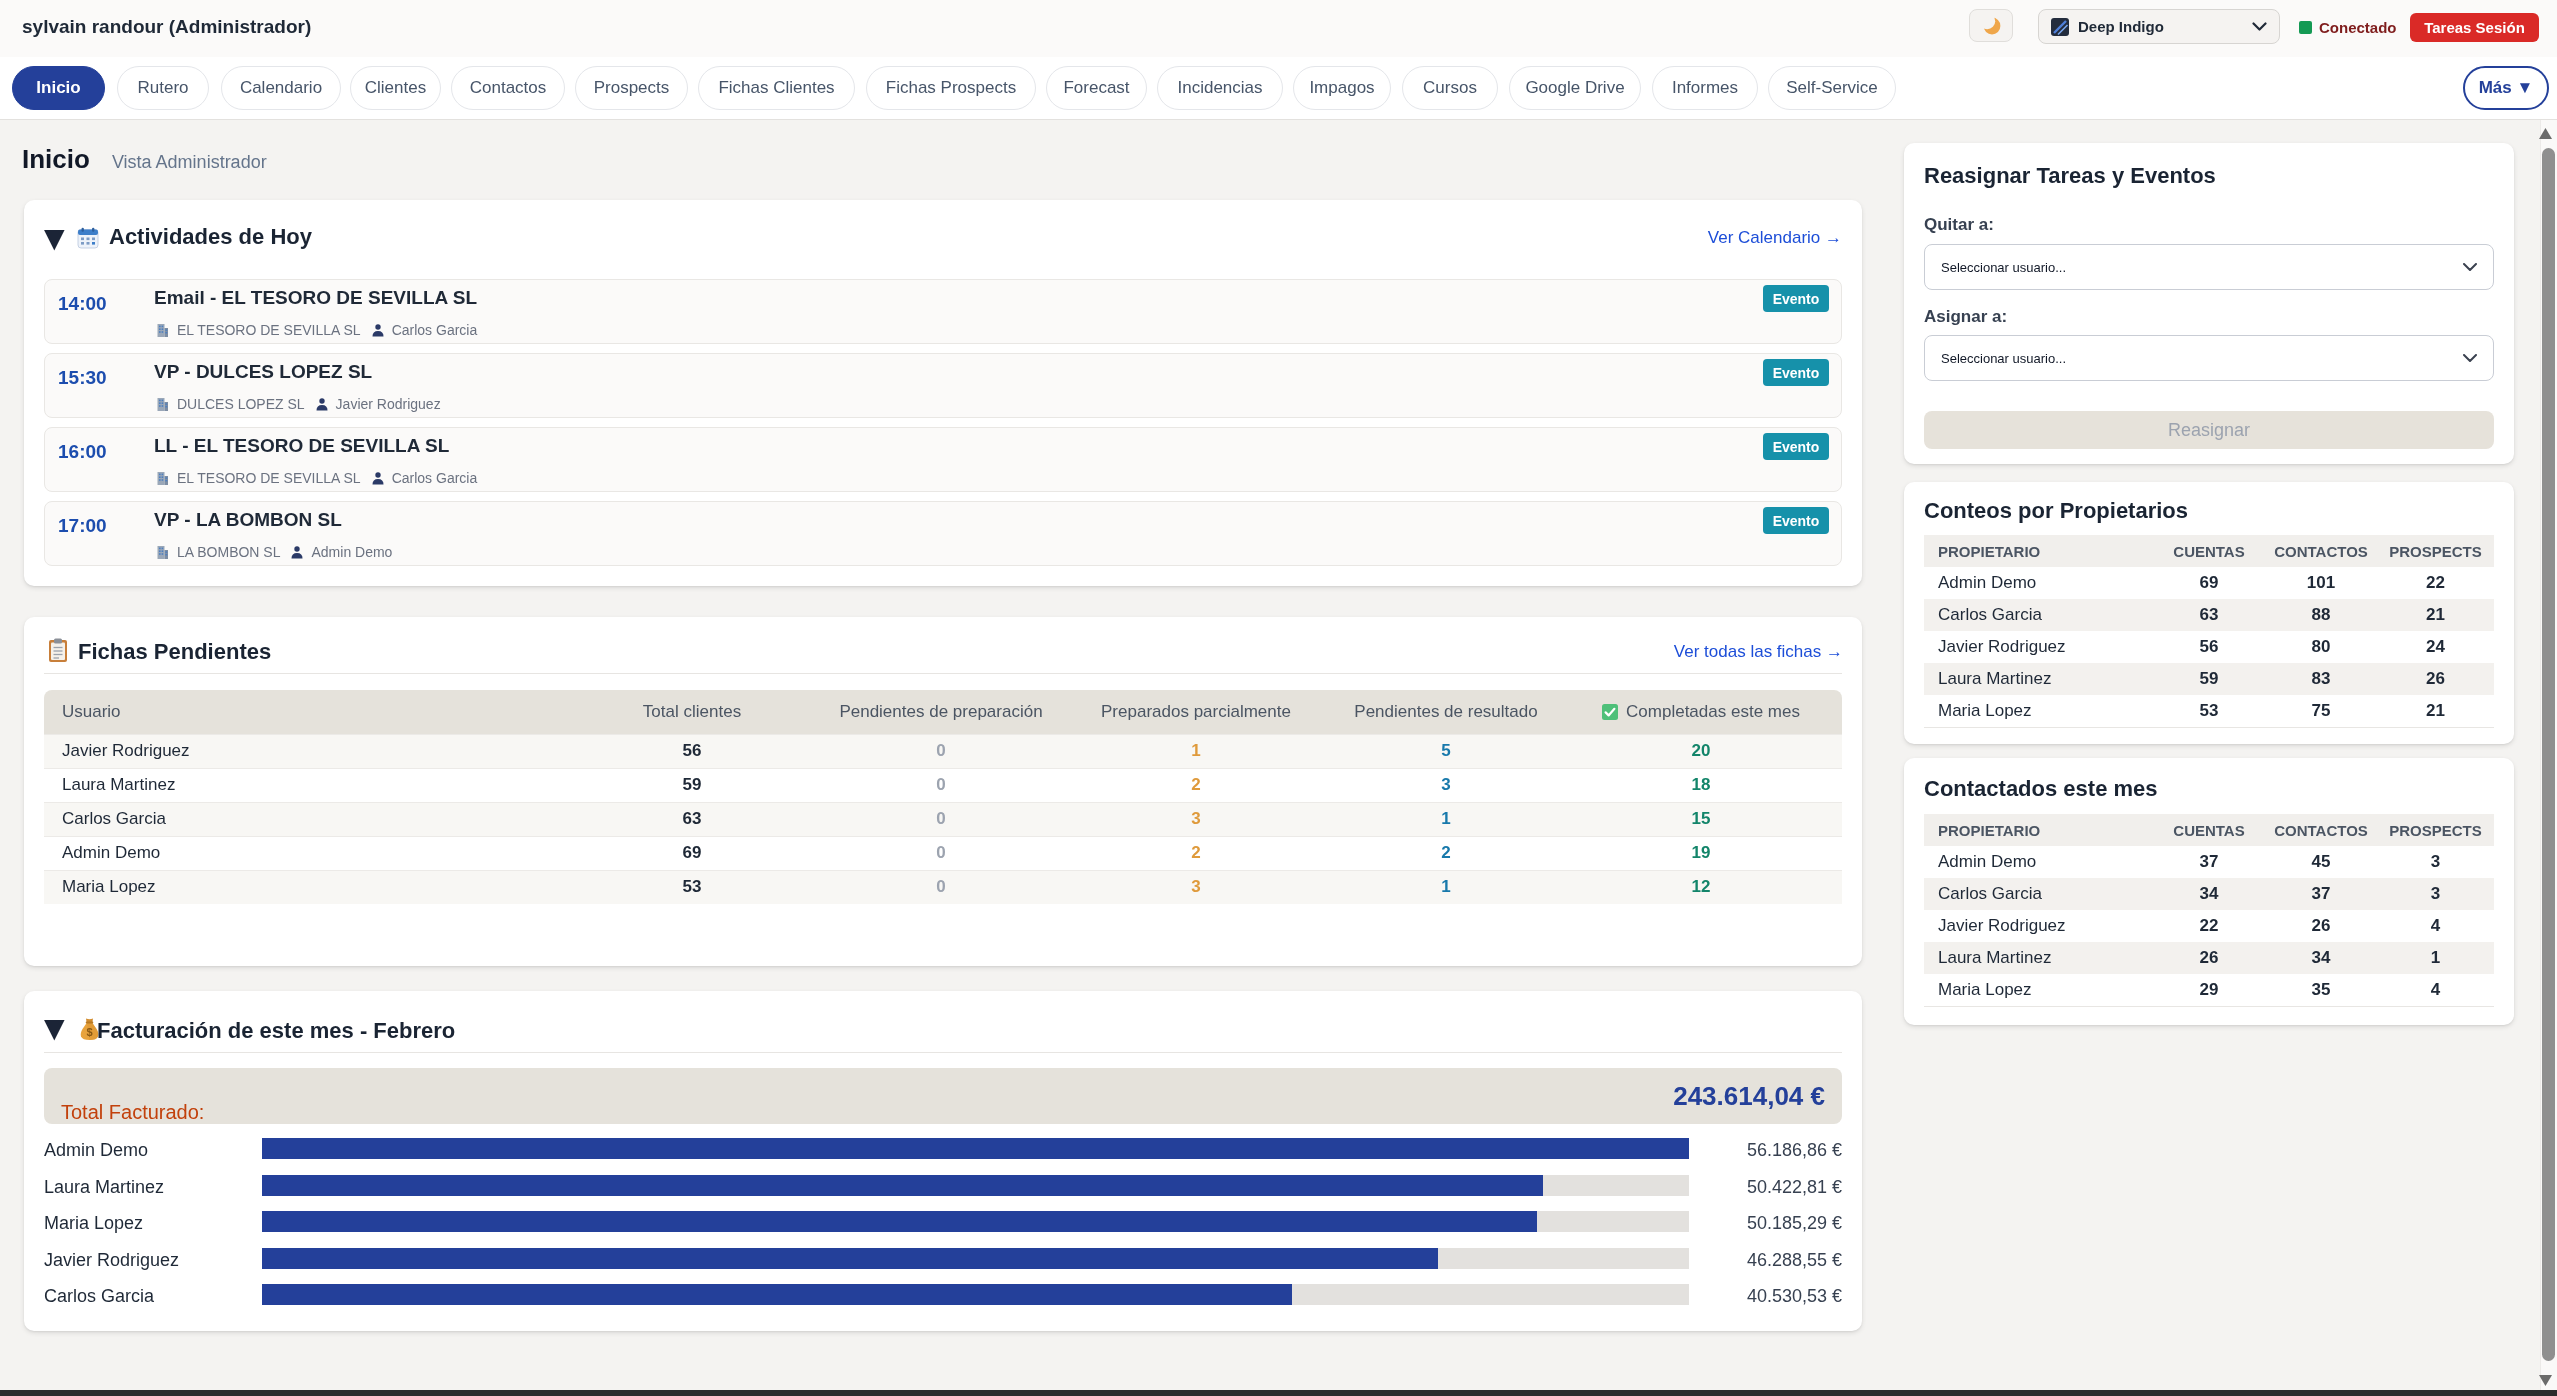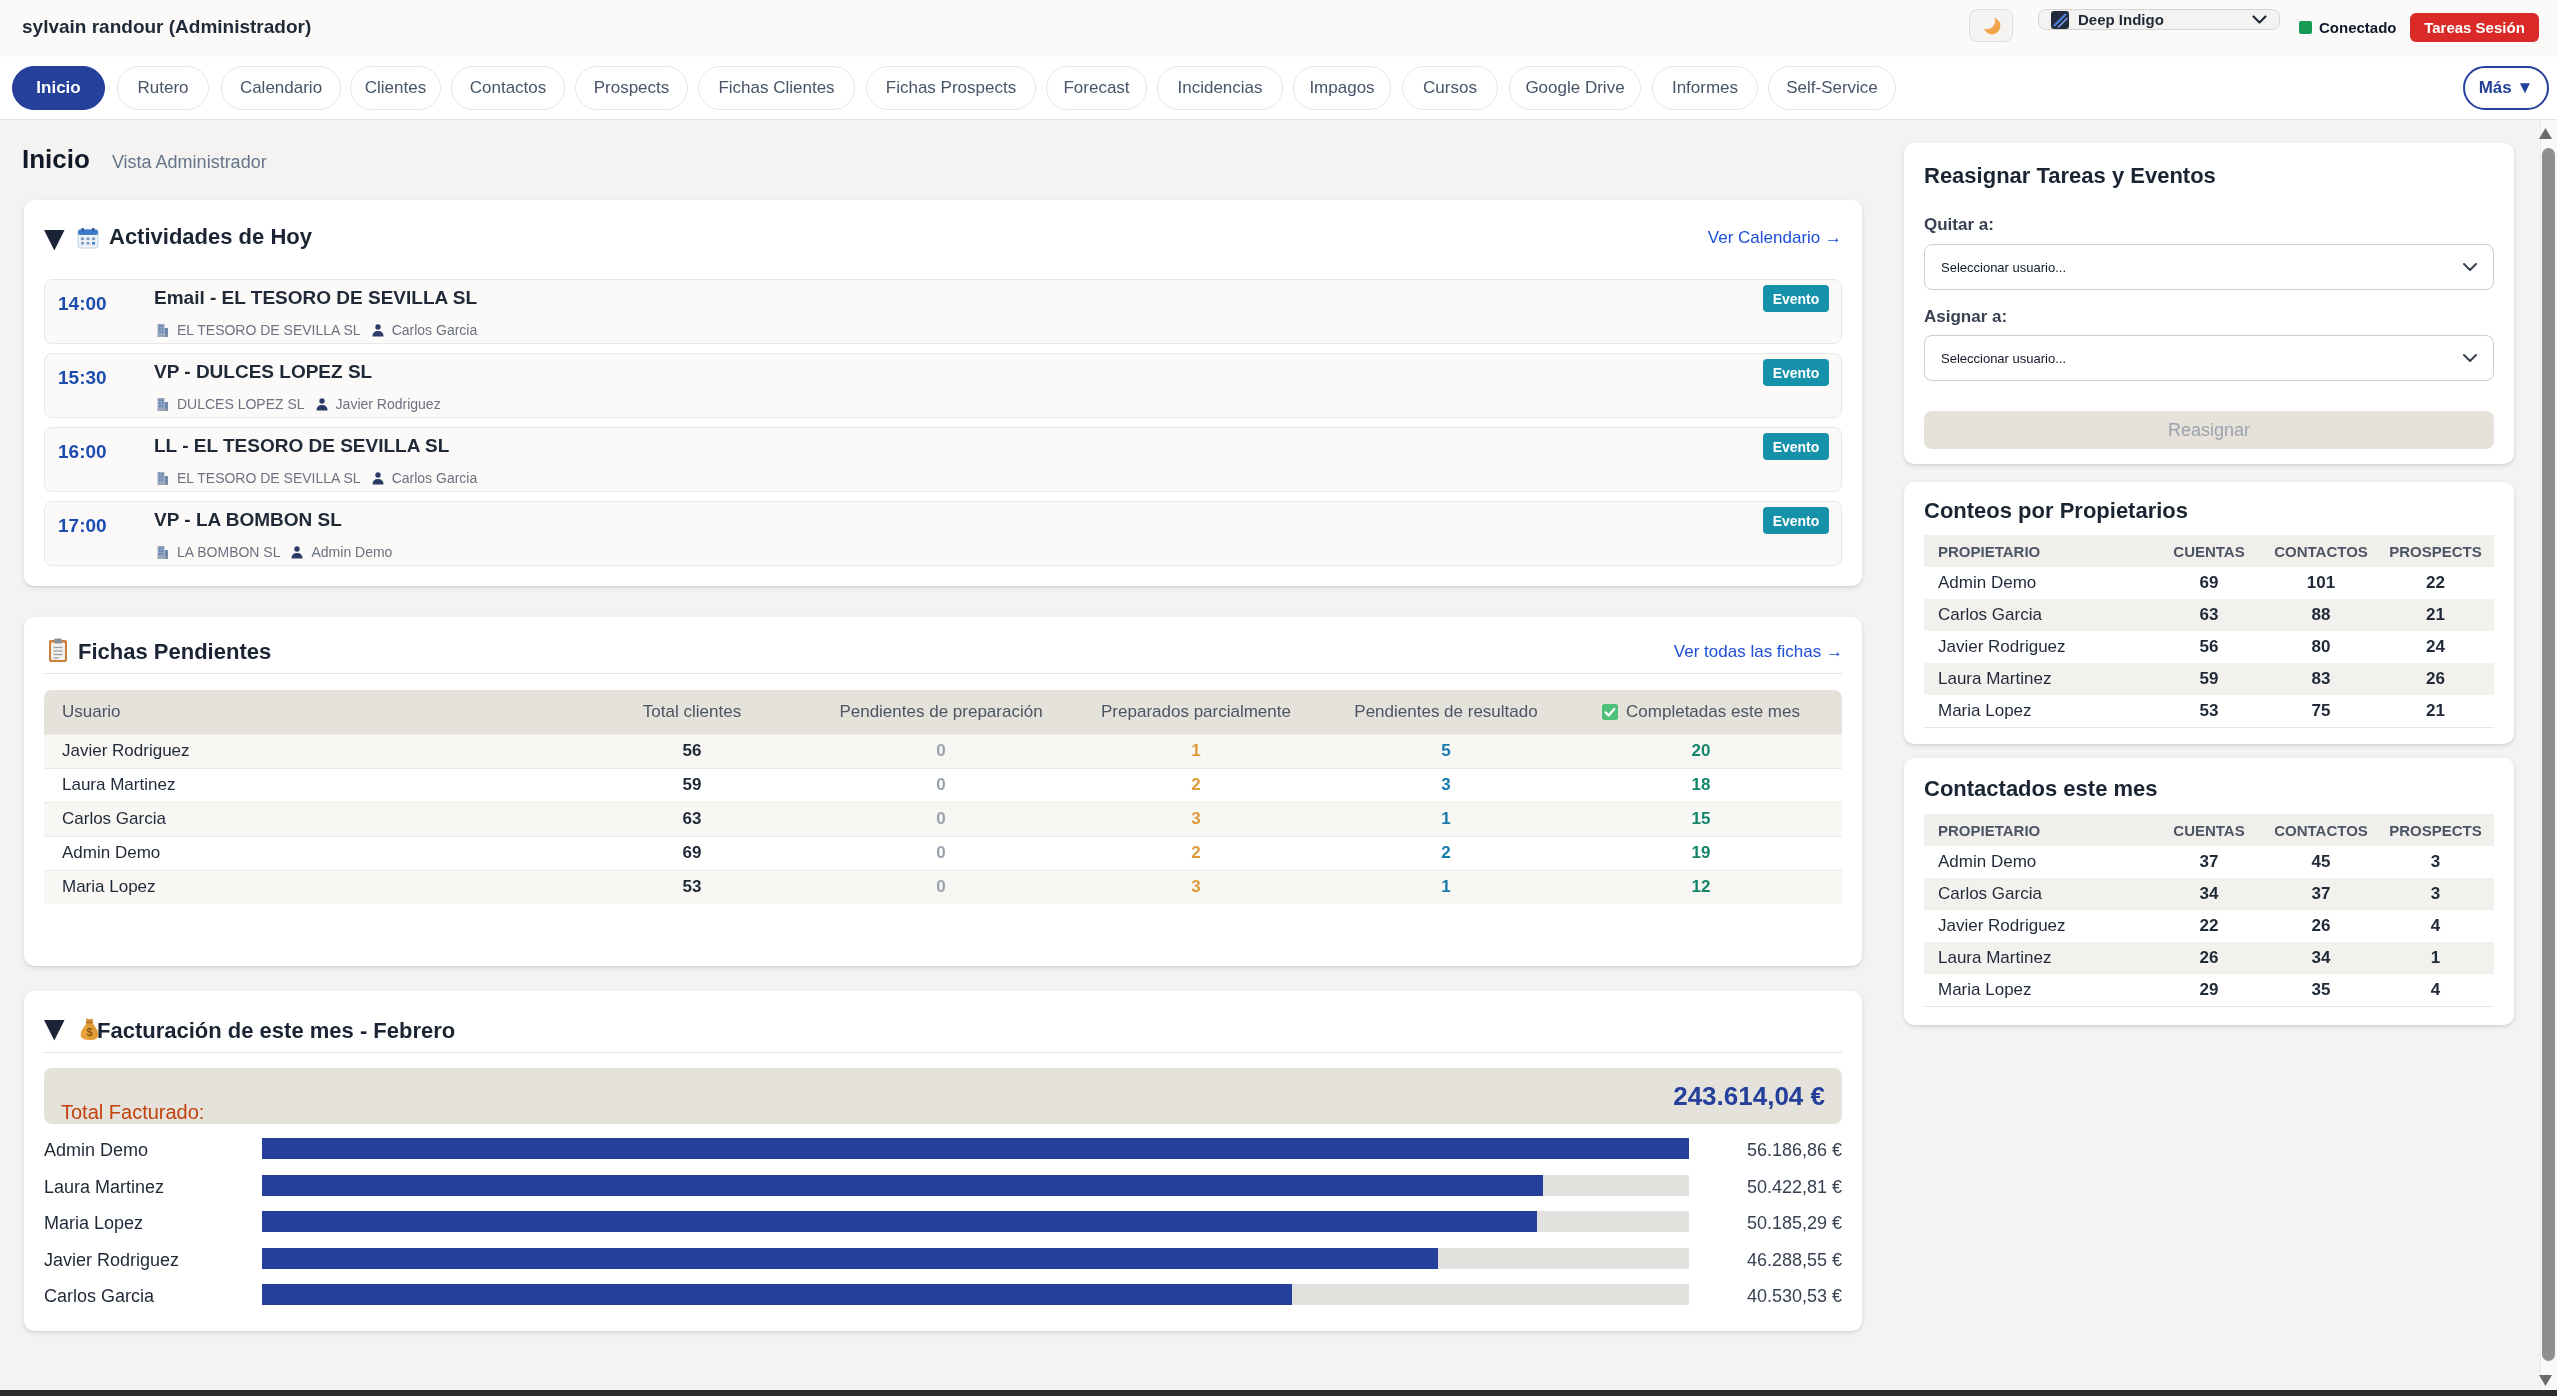--- a/index.html
+++ b/index.html
@@ -3,24 +3,24 @@
 <style>
 *{margin:0;padding:0;box-sizing:border-box}
 html,body{width:2557px;height:1396px;overflow:hidden}
 body{font-family:"Liberation Sans",sans-serif;background:#f4f3f1;position:relative;color:#1f2937}
 
 .topbar{position:absolute;left:0;top:0;width:2557px;height:57px;background:#fbfaf9}
 .utitle{position:absolute;left:22px;top:16px;font-size:19px;font-weight:bold;color:#1f2937}
 .search{position:absolute;left:1085px;top:10px;width:491px;height:34px;background:#f1f0ee;border:1px solid #dddcda;border-radius:8px;display:flex;align-items:center;padding-left:13px;gap:9px}
 .search .ph{color:#8f98a5;font-size:15px}
 .moonbtn{position:absolute;left:1969px;top:9px;width:44px;height:33px;background:#f5f3f1;border:1px solid #e0dedb;border-radius:8px;display:flex;align-items:center;justify-content:center}
-.themesel{position:absolute;left:2038px;top:9px;width:242px;height:21px;background:#f5f3f1;border:1px solid #d7d5d2;border-radius:8px;display:flex;align-items:center;padding:0 12px;gap:9px}
+.themesel{position:absolute;left:2038px;top:9px;width:242px;height:35px;background:#f5f3f1;border:1px solid #d7d5d2;border-radius:8px;display:flex;align-items:center;padding:0 12px;gap:9px}
 .themesel .tname{font-size:15px;font-weight:bold;color:#1f2937;flex:1}
 .conn{position:absolute;left:2299px;top:21px;width:13px;height:13px;background:#149a54;border-radius:2px}
-.connlbl{position:absolute;left:2319px;top:19px;font-size:15px;font-weight:bold;color:#0f172a}
+.connlbl{position:absolute;left:2319px;top:19px;font-size:15px;font-weight:bold;color:#7f1d1d}
 .logout{position:absolute;left:2410px;top:13px;width:129px;height:29px;background:#da2a27;border-radius:6px;color:#fff;font-size:15px;font-weight:bold;display:flex;align-items:center;justify-content:center}
 
 .nav{position:absolute;left:0;top:57px;width:2557px;height:63px;background:#fff;border-bottom:1px solid #e3e1de}
 .pill{position:absolute;top:9px;height:44px;border-radius:22px;background:#fff;border:1px solid #e4e6ea;color:#475569;font-size:17px;display:flex;align-items:center;justify-content:center}
 .pill.active{background:#24409a;border-color:#24409a;color:#fff;font-weight:bold}
 .mas{position:absolute;top:9px;left:2463px;width:86px;height:44px;border-radius:22px;border:2px solid #24409a;color:#24409a;font-size:17px;font-weight:bold;display:flex;align-items:center;justify-content:center;background:#fff}
 
 .h1row{position:absolute;left:22px;top:144px;display:flex;align-items:baseline;gap:22px}
 .h1row .h1{font-size:26px;font-weight:bold;color:#111827}
 .h1row .sub{font-size:18px;color:#64748b}

